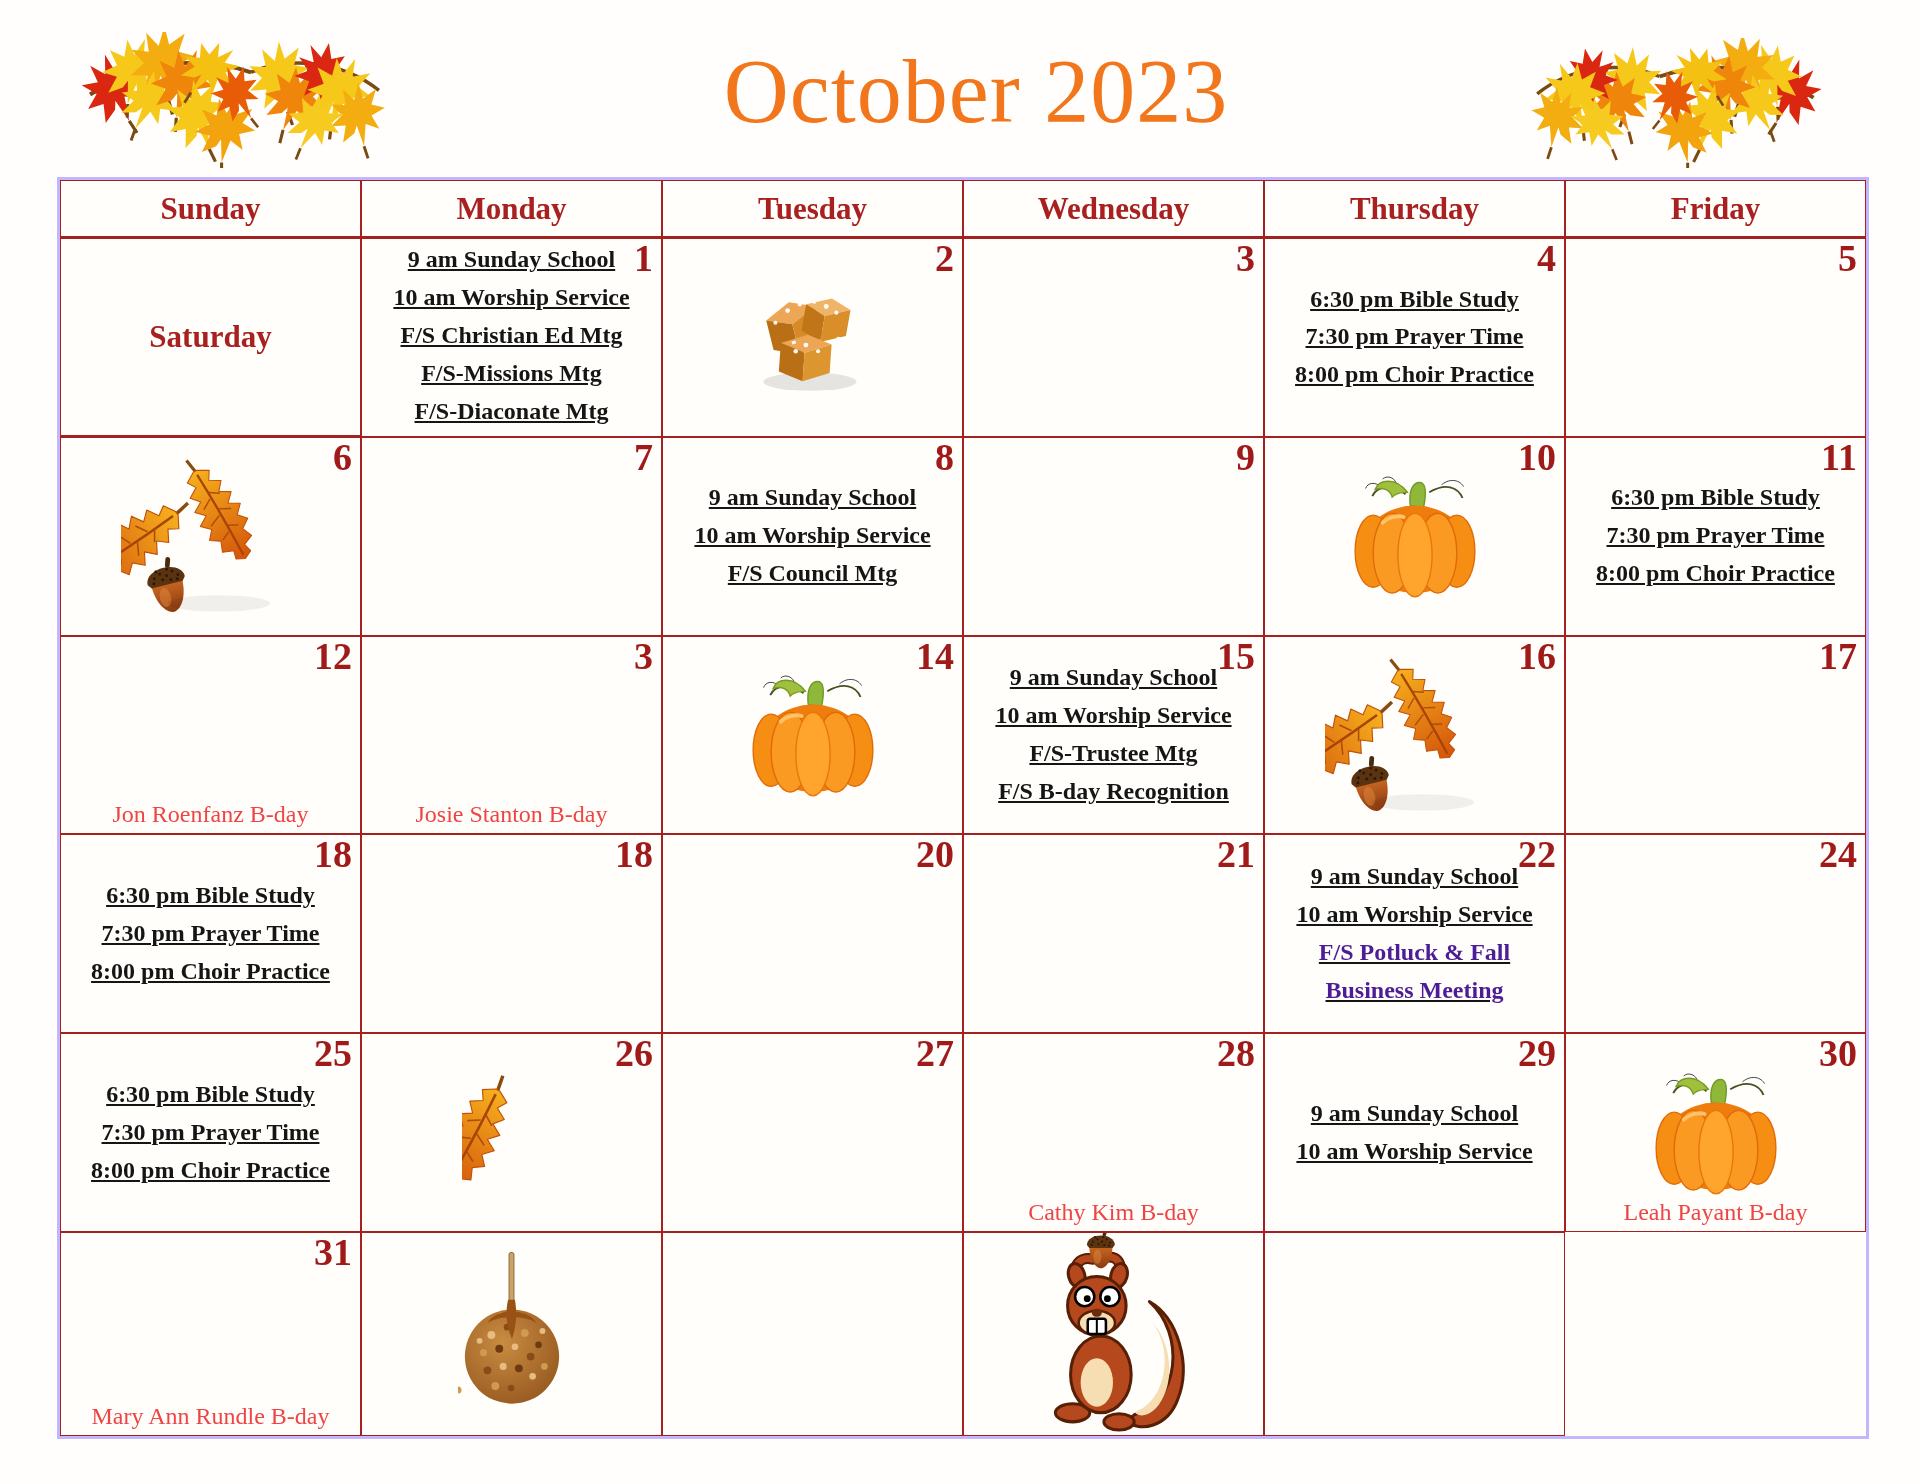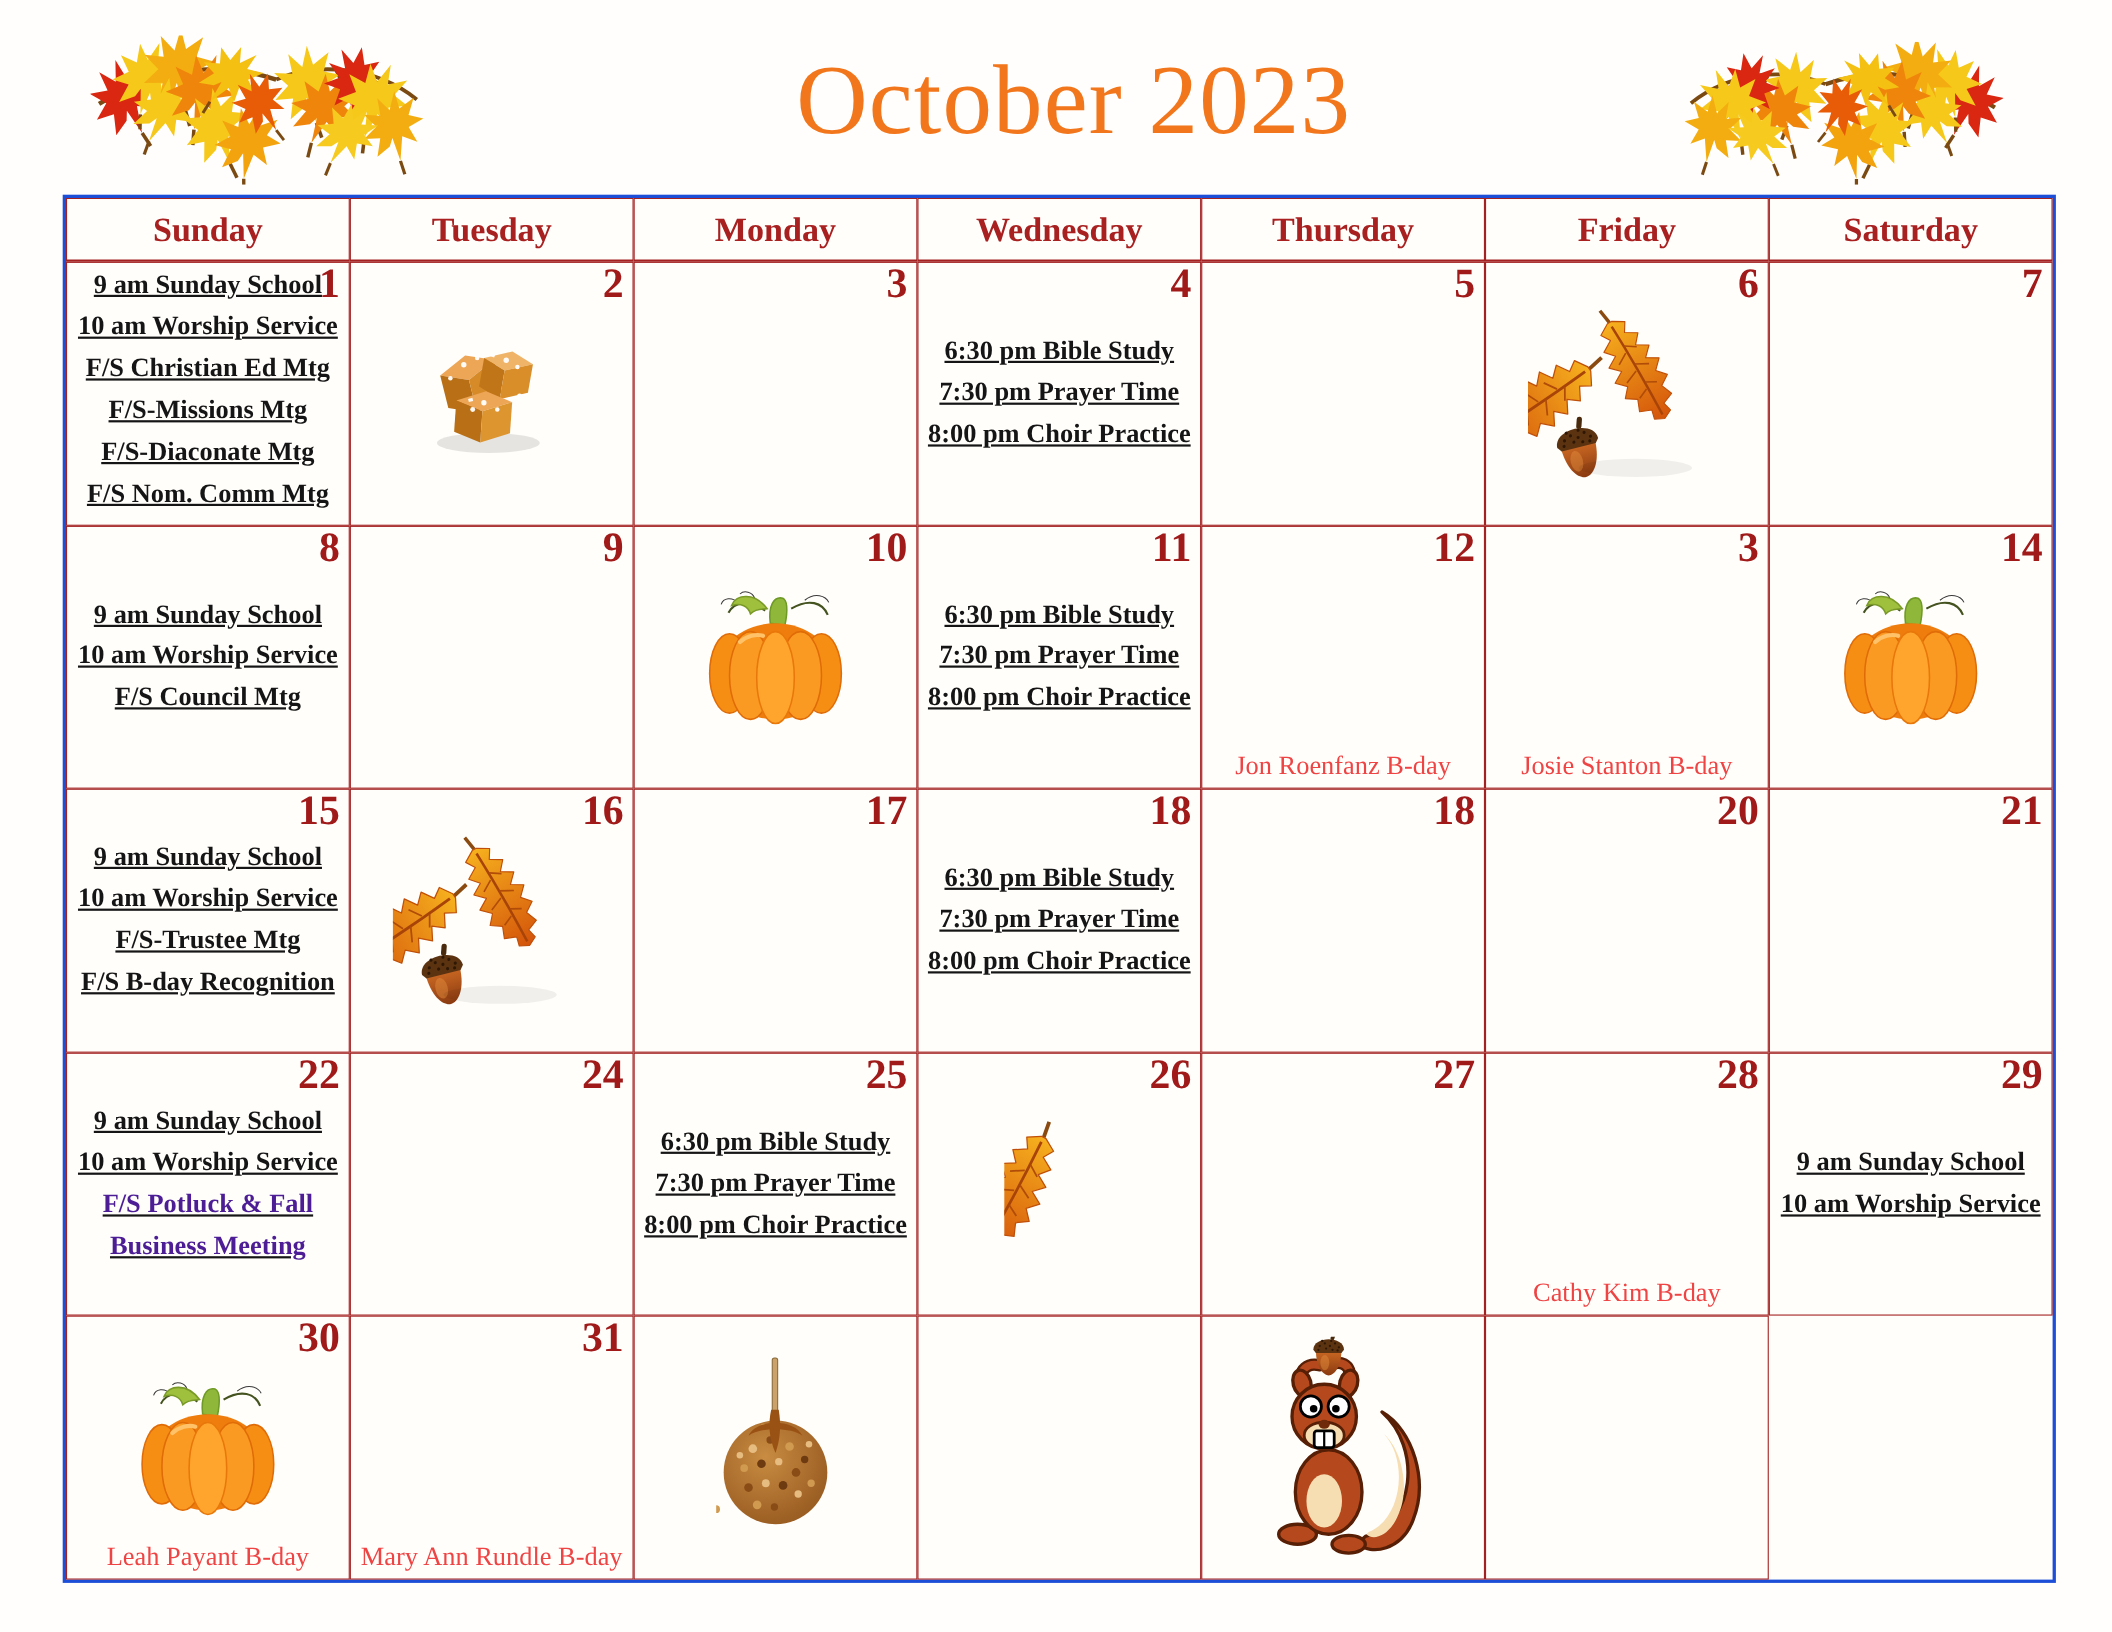--- a/index.html
+++ b/index.html
@@ -3,22 +3,22 @@
 <meta charset="utf-8">
 <style>
   html,body{margin:0;padding:0;background:#ffffff;}
   #page{position:relative;width:1920px;height:1484px;background:#fffefc;overflow:hidden;
         font-family:"Liberation Serif","DejaVu Serif",serif;padding-left:32px;}
   .title{position:absolute;top:42px;left:0;width:100%;text-align:center;
          font-size:90px;color:#f2761b;letter-spacing:1px;line-height:1.1;}
   .decor{position:absolute;}
   .decor-right{transform:scaleX(-1);}
   .grid{position:absolute;left:57px;top:177px;width:1806px;height:1256px;
-        display:grid;grid-template-columns:repeat(7,1fr);grid-template-rows:58px repeat(5,1fr);
-        border:3px solid #1d4ed8;background:#fffefb;}
+        display:grid;grid-template-columns:repeat(6,1fr);grid-template-rows:58px repeat(5,1fr);
+        border:3px solid #c4b5fd;background:#fffefb;}
   .wd{display:flex;align-items:center;justify-content:center;
       font-weight:bold;font-size:31px;color:#a82020;
       border:1px solid #a32121;border-bottom:2px solid #a32121;}
   .cell{position:relative;border:1.5px solid #a32121;
         display:flex;flex-direction:column;align-items:center;justify-content:center;
         overflow:hidden;}
   .cell.align-top{justify-content:flex-start;padding-top:2px;}
   .date{position:absolute;top:-2px;right:8px;font-weight:bold;font-size:38px;
         color:#a01a1a;line-height:1.15;}
   .events{text-align:center;font-weight:bold;font-size:24px;color:#151515;
@@ -219,22 +219,22 @@
     <use href="#leaf-branch" width="310" height="135"></use>
   </svg>
   <svg class="decor decor-right" style="left:1522px;top:38px" width="300" height="130" viewBox="0 0 310 135">
     <use href="#leaf-branch" width="310" height="135"></use>
   </svg>
 
   <div class="title">October 2023</div>
 
   <div class="grid" id="calendar-grid">
       <div class="wd">Sunday</div>
+      <div class="wd">Monday</div>
       <div class="wd">Tuesday</div>
-      <div class="wd">Monday</div>
       <div class="wd">Wednesday</div>
       <div class="wd">Thursday</div>
       <div class="wd">Friday</div>
       <div class="wd">Saturday</div>
       <div class="cell align-top">
         <span class="date">1</span>
         <div class="events">
           <div class="event">9 am Sunday School</div>
           <div class="event">10 am Worship Service</div>
           <div class="event">F/S Christian Ed Mtg</div>

